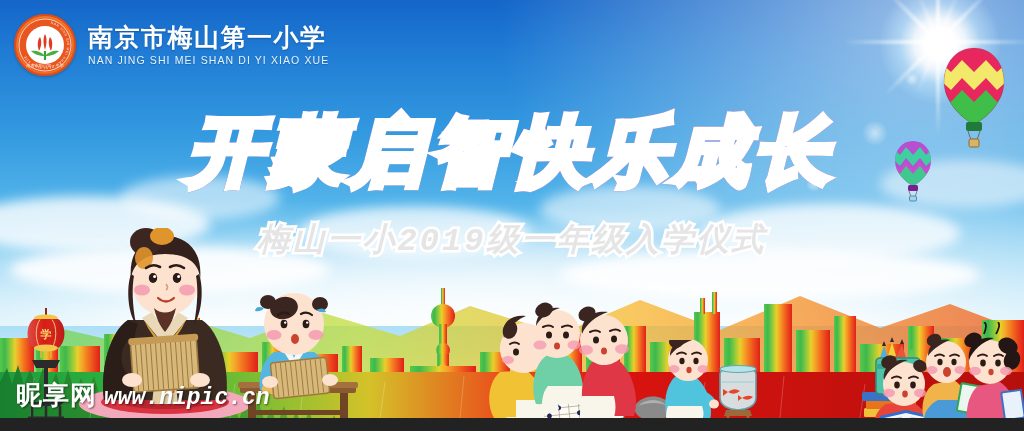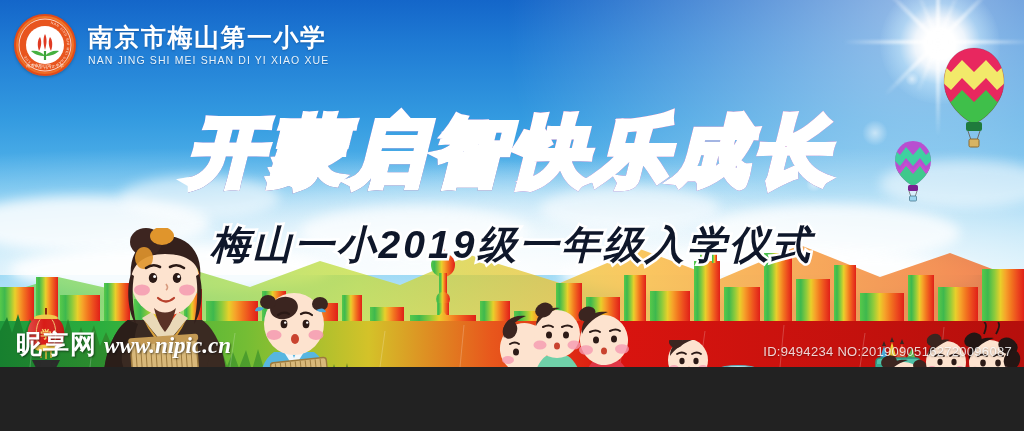--- a/index.html
+++ b/index.html
@@ -1,20 +1,20 @@
 <!DOCTYPE html>
 <html lang="zh"><head>
 <meta charset="utf-8">
 <title>School Banner</title>
 <style>
   html,body{margin:0;padding:0;background:#222;}
   *{box-sizing:border-box;}
   #banner{
     position:relative;
-    width:1024px;height:367px;
+    width:1024px;height:418px;
     overflow:hidden;
     font-family:"Liberation Sans","DejaVu Sans",sans-serif;
     background:#1c6fd0;
     user-select:none;
   }
 
   
   .sky{
     position:absolute;inset:0;
     background:linear-gradient(180deg,
@@ -98,43 +98,43 @@
     position:relative;
   }
   .t1{color:#2b1f9c;background:linear-gradient(175deg,#4a3fd0 0%,#3524b5 40%,#1d1178 100%);
       -webkit-background-clip:text;background-clip:text;-webkit-text-fill-color:transparent;}
   .t2{color:#9c2398;background:linear-gradient(175deg,#d9418e 0%,#b42a9c 38%,#6b1fae 75%,#4a1a9e 100%);
       -webkit-background-clip:text;background-clip:text;text-align:center;-webkit-text-fill-color:transparent;}
 
   .subtitle-wrap{position:absolute;left:0;right:0;top:218px;text-align:center;z-index:28;}
   .subtitle{
     display:inline-block;
-    font-family:Liberation Sans, sans-serif;
-    font-size:39px;font-weight:bold;font-style:italic;letter-spacing:3px;
-    color:#0f172a;
+    font-family:Liberation Mono, monospace;
+    font-size:32px;font-weight:bold;font-style:italic;letter-spacing:3px;
+    color:#e5e5e5;
     -webkit-text-stroke:5px #ffffff;
     paint-order:stroke fill;
   }
 
   
   .skyline{position:absolute;left:0;right:0;bottom:36px;height:140px;z-index:10;}
   .grass{position:absolute;left:0;right:0;bottom:0;height:58px;z-index:12;}
 
   
   .char{position:absolute;z-index:18;}
 
   
   .wm{position:absolute;left:16px;bottom:5px;z-index:40;display:flex;align-items:baseline;gap:7px;}
   .wm-cn{
     font-size:26px;font-weight:bold;color:#ffffff;letter-spacing:1px;
     text-shadow:1px 1px 2px rgba(0,0,0,.5);
     margin-top:20px;
   }
   .wm-url{
-    font-family:Liberation Serif, serif;
+    font-family:Liberation Mono, monospace;
     font-style:italic;font-weight:bold;font-size:23px;color:#ffffff;
     text-shadow:1px 1px 2px rgba(0,0,0,.5);
   }
   .idcode{
     position:absolute;right:12px;bottom:8px;z-index:40;
     font-size:13px;color:rgba(255,255,255,.82);letter-spacing:.3px;
     text-shadow:0 1px 2px rgba(0,0,0,.35);
   }
 </style>
 </head>
@@ -647,15 +647,14 @@
         <rect x="140" y="68" width="22" height="30" rx="2" fill="#3a73c4" transform="rotate(-8 151 83)"></rect>
         <rect x="142" y="70" width="18" height="26" rx="1" fill="#e9f1fb" transform="rotate(-8 151 83)"></rect>
       </g>
     </svg>
   </div>
 
   <div class="wm">
     <span class="wm-cn">昵享网</span>
     <span class="wm-url">www.nipic.cn</span>
   </div>
-  <div class="idcode">ID:9494234 NO:20190905162720096087</div>
 
 </div>
 
 </body></html>

